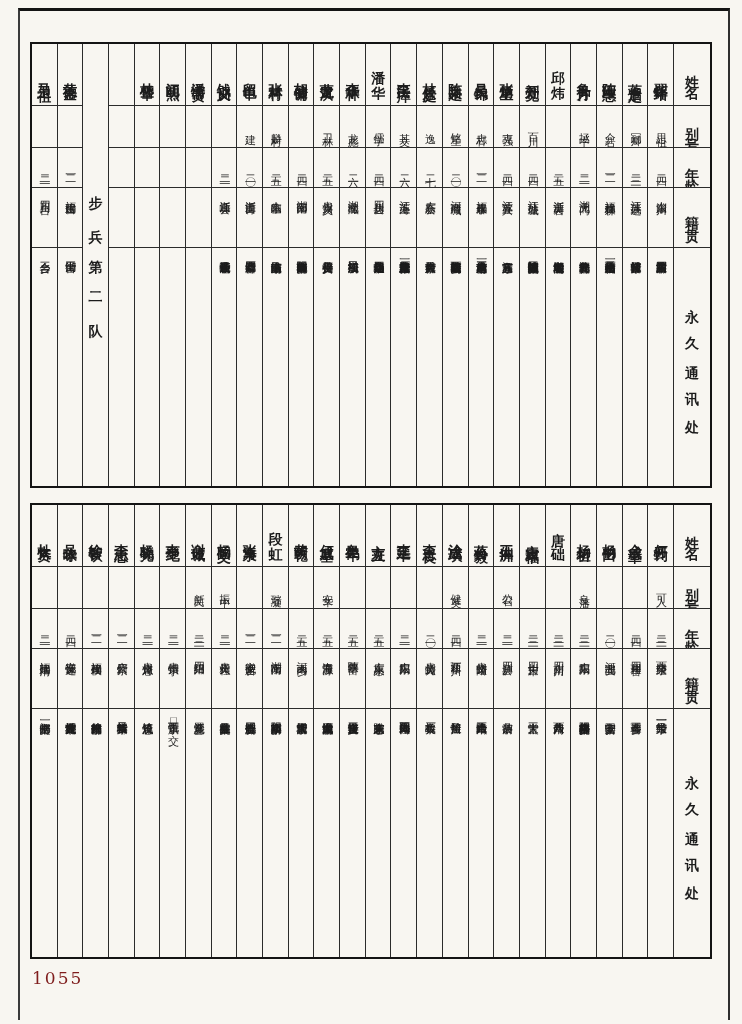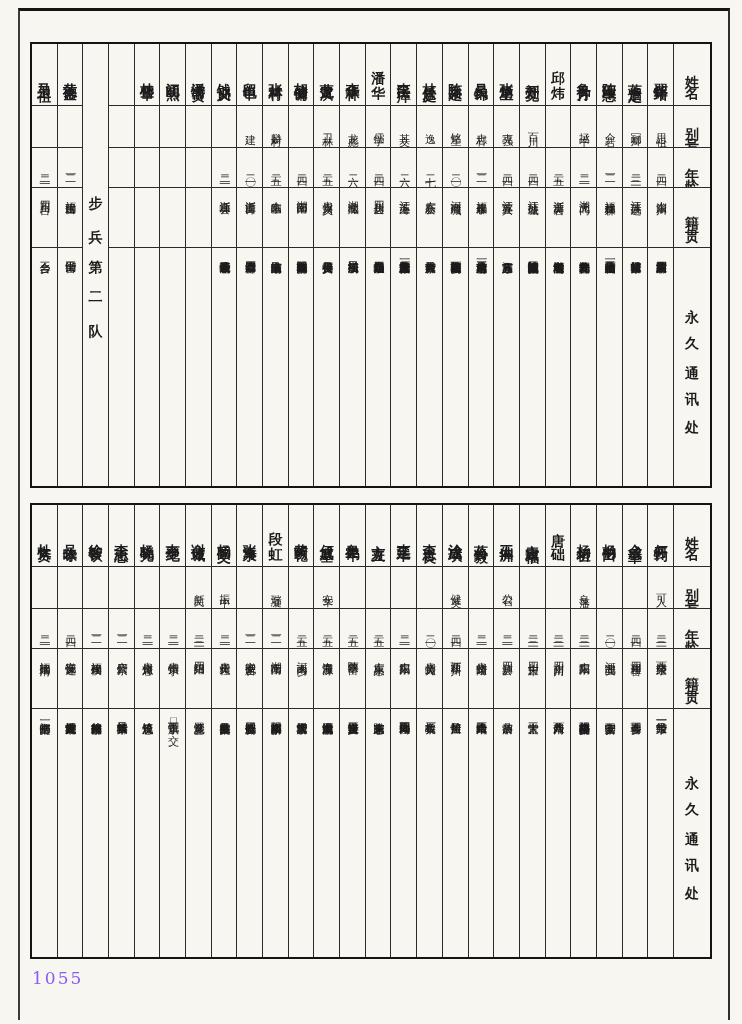--- a/index.html
+++ b/index.html
@@ -54,21 +54,21 @@
   .alias{font-size:11px;letter-spacing:3px;}
   .age{font-size:11px;letter-spacing:2px;}
   .native{font-size:11px;letter-spacing:1px;}
   .addr{font-size:11px;letter-spacing:0;max-height:100%;}
   .h-name,.h-alias,.h-age{font-size:14px;font-weight:bold;letter-spacing:11px;}
   .h-native{font-size:14px;font-weight:bold;letter-spacing:13px;}
   .h-addr{font-size:14px;font-weight:bold;letter-spacing:28px;}
   .unit-label{font-size:14px;font-weight:bold;letter-spacing:32px;}
   .page-num{
     position:absolute;left:32px;top:968px;
-    font-size:17px;letter-spacing:2px;color:#8b5cf6;
+    font-size:17px;letter-spacing:2px;color:#7f1d1d;
     font-family:"DejaVu Serif","Liberation Serif",serif;
   }
 </style>
 </head>
 <body>
 
 <div class="page">
   <div class="frame"></div>
   <div class="sheet-table" id="t0">
       <div class="col header-col">

